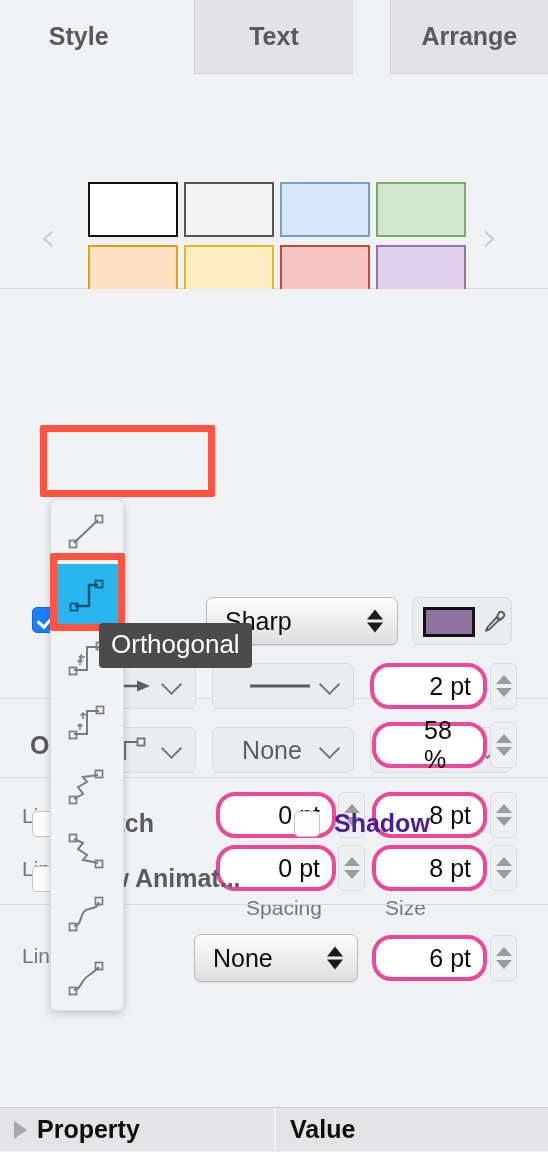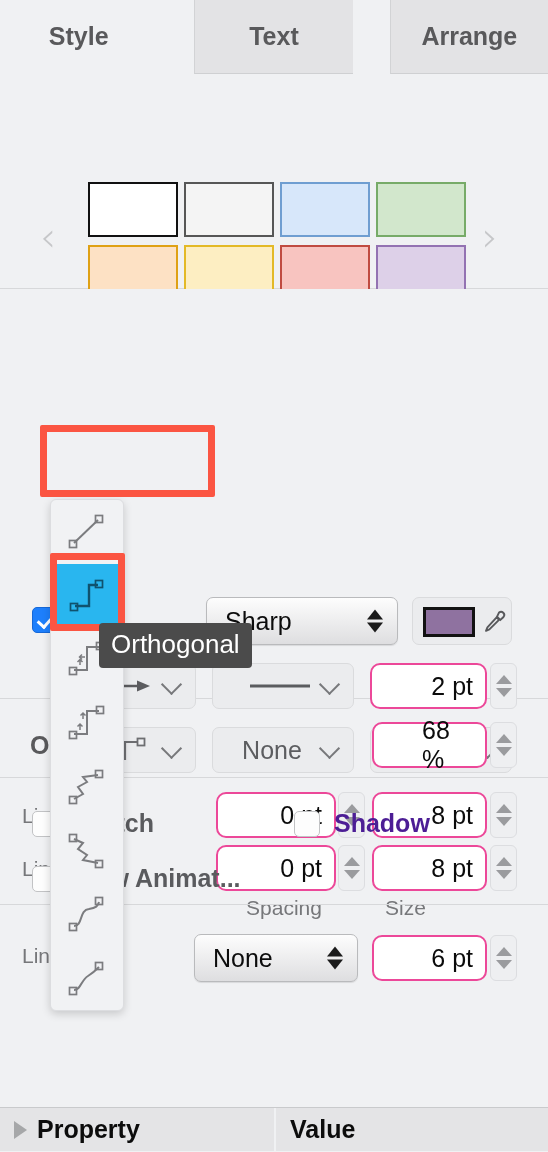--- a/index.html
+++ b/index.html
@@ -74,21 +74,21 @@
   
   .flatbtn { background: #ebecee; border: 1px solid #dadbdd; border-radius: 7px;
              display: flex; align-items: center; justify-content: center;
              position: relative; }
   .chev { position: absolute; right: 16px; top: 50%;
           width: 15px; height: 15px; margin-top: -9px;
           border: solid #77787b; border-width: 0 2.6px 2.6px 0;
           transform: rotate(45deg); }
 
   
-  .numfield { background: #fff; border: 2px solid #ec4899; border-radius: 10px;
+  .numfield { background: #fff; border: 4px solid #ec4899; border-radius: 19px;
               display: flex; align-items: center; justify-content: flex-end;
               font-size: 25px; color: #0b0b0b; padding-right: 12px; padding-left: 48px; }
   .stepper { width: 27px; background: #eeeff1; border: 1px solid #dcdde0;
              border-radius: 6px; display: flex; flex-direction: column;
              align-items: center; justify-content: center; gap: 4px; }
   .stepper i { display: block; width: 0; height: 0; border-left: 8px solid transparent;
                border-right: 8px solid transparent; }
   .stepper i.u { border-bottom: 9px solid #9a9b9e; }
   .stepper i.d { border-top: 9px solid #9a9b9e; }
 
@@ -263,21 +263,21 @@
     </div>
     <div class="abs numfield" style="left:372px; top:646px; width:115px; height:46px;">6 pt</div>
     <div class="abs stepper" style="left:490px; top:646px; height:46px;">
         <i class="u"></i>
         <i class="d"></i>
       </div>
   </div>
 
   <div class="abs" style="left:0; top:710px; width:548px; height:68px; border-bottom:1px solid #d7d8da;">
     <div class="abs lbl-sec" style="left:30px; top:21px;">Opacity</div>
-    <div class="abs numfield" style="left:372px; top:12px; width:115px; height:46px;">68 %</div>
+    <div class="abs numfield" style="left:372px; top:12px; width:115px; height:46px;">58 %</div>
     <div class="abs stepper" style="left:490px; top:12px; height:46px;">
         <i class="u"></i>
         <i class="d"></i>
       </div>
   </div>
 
   <div class="abs" style="left:0; top:779px; width:548px; height:126px; border-bottom:1px solid #d7d8da;">
     <div class="abs chk" style="left:32px; top:32px;"></div>
     <div class="abs lbl-sec" style="left:72px; top:30px; color:#5a5b5e;">Sketch</div>
     <div class="abs chk" style="left:294px; top:32px;"></div>

